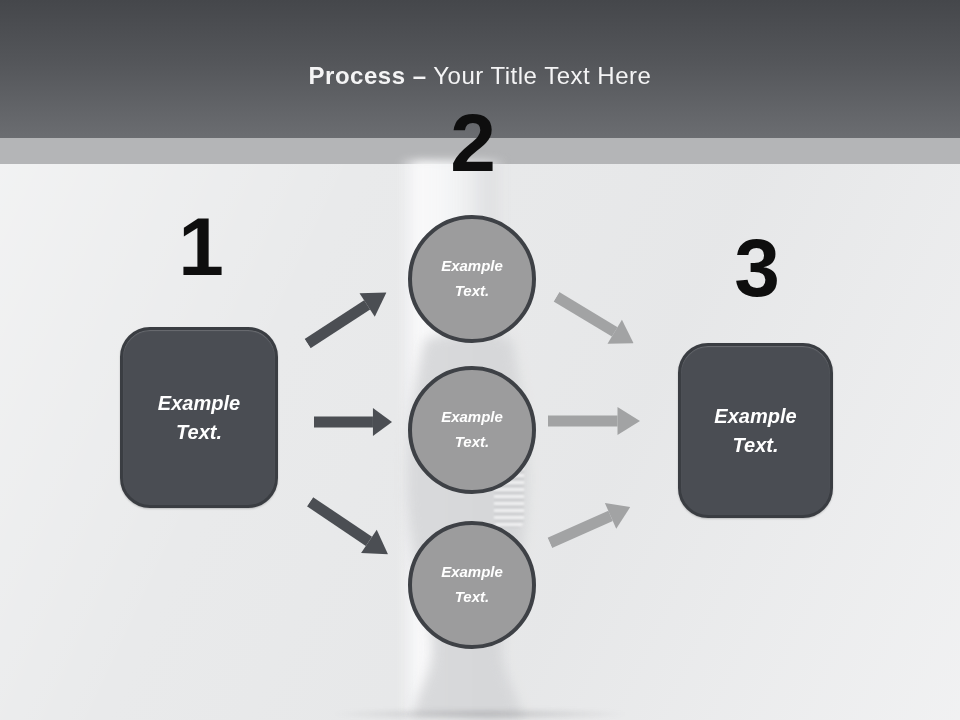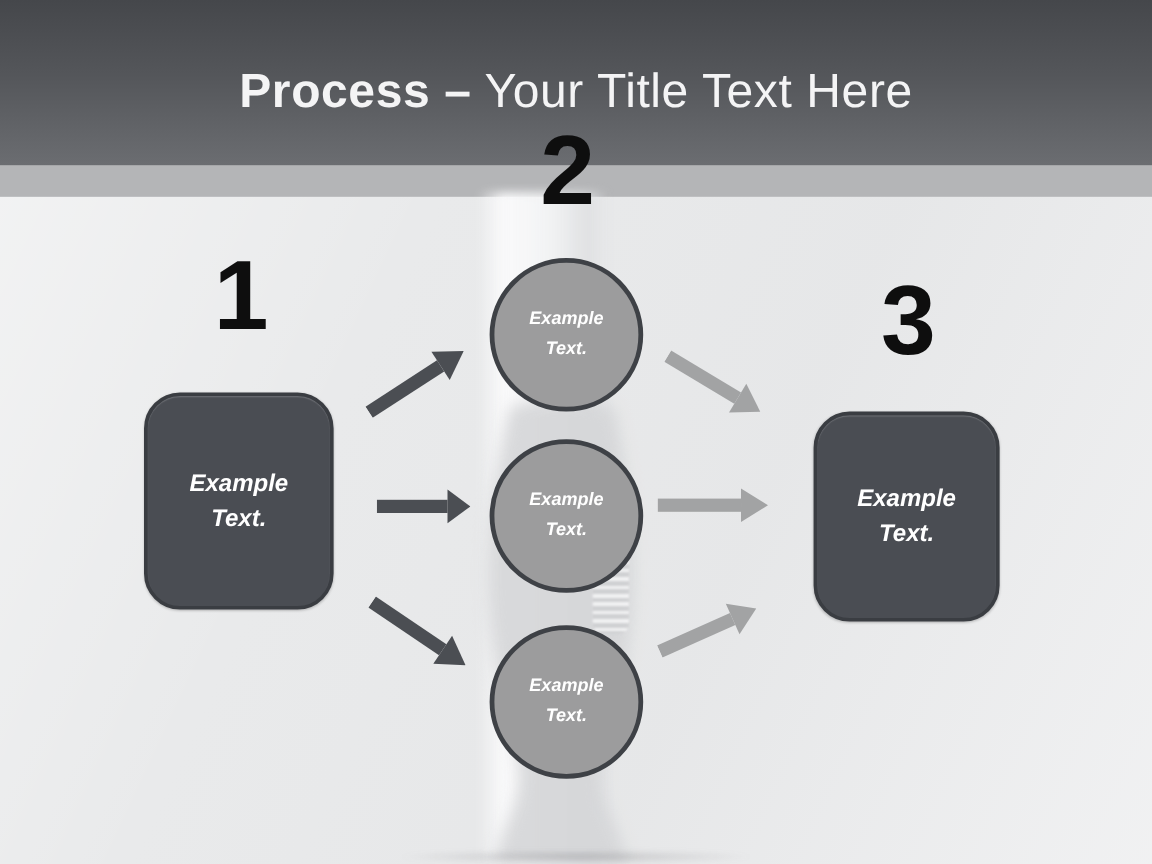--- a/index.html
+++ b/index.html
@@ -7,21 +7,21 @@
     position:relative; width:960px; height:720px; overflow:hidden;
     background: var(--background, #e9eaeb);
     font-family:"Liberation Sans", sans-serif;
   }
   
   .header {
     position:absolute; top:0; left:0; width:100%; height:138px;
     background:linear-gradient(180deg, var(--header-top,#45474b) 0%, #54565a 45%, var(--header-bottom,#6b6d71) 100%);
     display:flex; align-items:center; justify-content:center;
   }
-  .title { color:var(--title-text,#f4f4f5); font-size:40px; padding-top:14px; letter-spacing:0.5px; white-space:pre; }
+  .title { color:var(--title-text,#f4f4f5); font-size:24px; padding-top:14px; letter-spacing:0.5px; white-space:pre; }
   .title .bold { font-weight:bold; }
   .strip {
     position:absolute; top:138px; left:0; width:100%; height:26px;
     background:var(--accent-strip,#b4b5b7);
   }
   
   .photo-column {
     position:absolute; left:398px; top:160px; width:108px; height:560px; z-index:1;
     background:linear-gradient(90deg, rgba(233,234,235,0) 0%, rgba(250,250,251,0.95) 20%,
       rgba(243,244,245,0.9) 55%, rgba(222,223,225,0.85) 85%, rgba(233,234,235,0) 100%);

